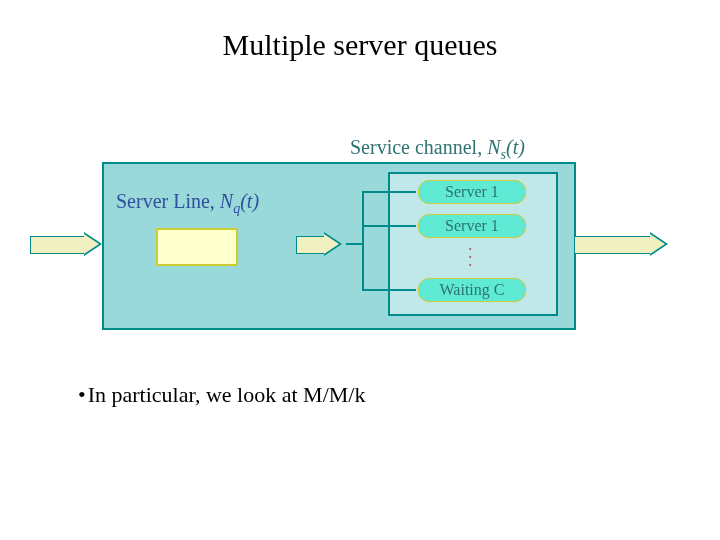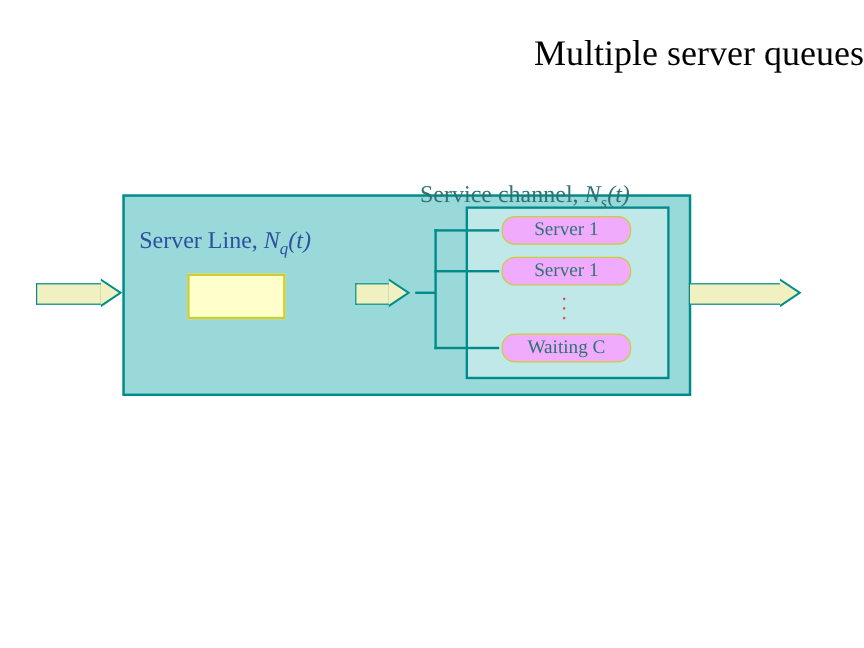--- a/index.html
+++ b/index.html
@@ -4,21 +4,21 @@
 <style>
   body {
     margin: 0;
     width: 720px;
     height: 540px;
     background: white;
     font-family: "Times New Roman", serif;
     position: relative;
   }
   .title {
-    text-align: right;
+    text-align: center;
     font-size: 30px;
     padding-top: 28px;
     color: #000;
   }
   .diagram {
     position: absolute;
     left: 30px;
     top: 130px;
     width: 640px;
     height: 210px;
@@ -28,21 +28,21 @@
     left: 72px;
     top: 32px;
     width: 470px;
     height: 164px;
     background: #99d9d9;
     border: 2px solid #008b8b;
   }
   .service-label {
     position: absolute;
     left: 320px;
-    top: 21px;
+    top: 6px;
     font-size: 20px;
     color: #2f7272;
     z-index: 3;
   }
   .ital { font-style: italic; }
   .sub { font-size: 14px; vertical-align: sub; font-style: italic; }
   .buffer-label {
     position: absolute;
     left: 86px;
     top: 38px;
@@ -68,21 +68,21 @@
     width: 166px;
     height: 140px;
     background: #c0e8e8;
     border: 2px solid #008b8b;
     z-index: 2;
   }
   .server-pill {
     position: absolute;
     width: 106px;
     height: 22px;
-    background: #f0abfc;
+    background: #5eead4;
     border: 1px solid #cccc33;
     border-radius: 11px;
     font-size: 16px;
     color: #2f7272;
     text-align: center;
     line-height: 22px;
     z-index: 4;
   }
   .dots {
     position: absolute;
@@ -182,13 +182,14 @@
   <div class="branch-line" style="left:332px; top:159px; width:54px; height:2px;"></div>
 
   <div class="arrow" style="left:544px; top:106px;">
     <div class="arrow-body" style="left:0; top:0; width:78px; height:16px; border-left:1.5px solid #008b8b;"></div>
     <div class="arrow-head" style="left:76px; top:-4px;"></div>
   </div>
 
 </div>
 
 <div class="bullets">
+  <div>In particular, we look at M/M/k</div>
 </div>
 
 </body></html>

